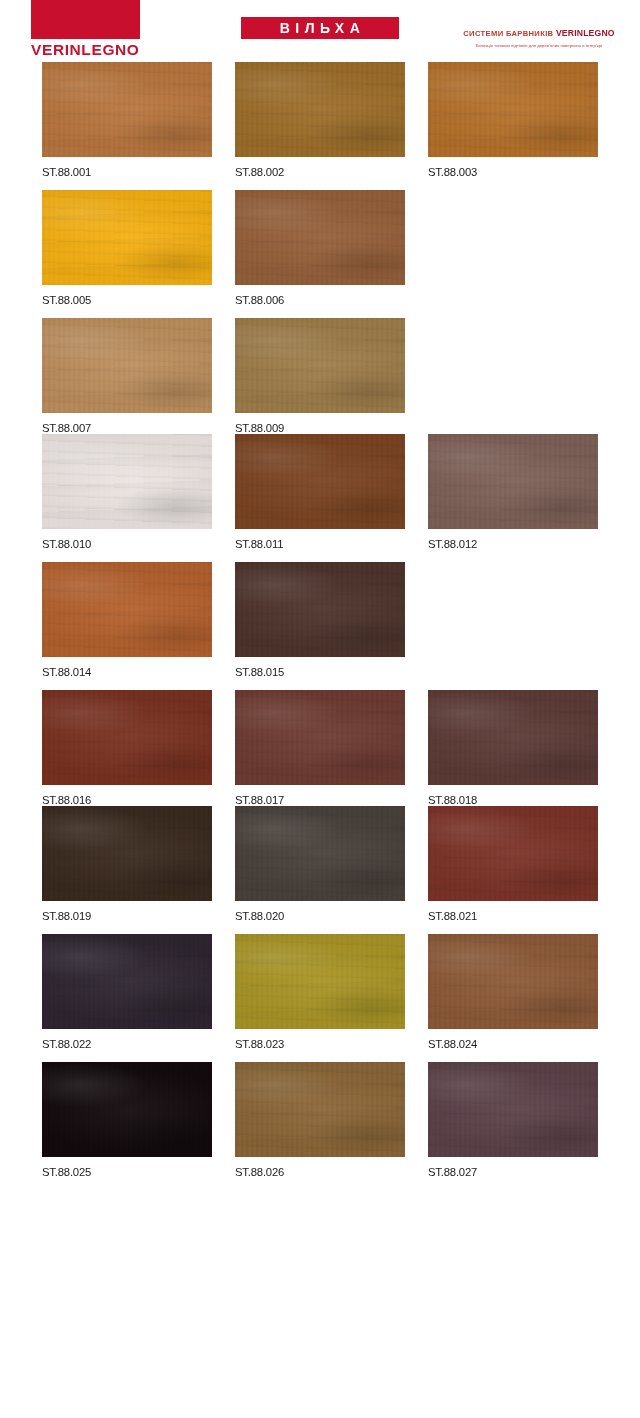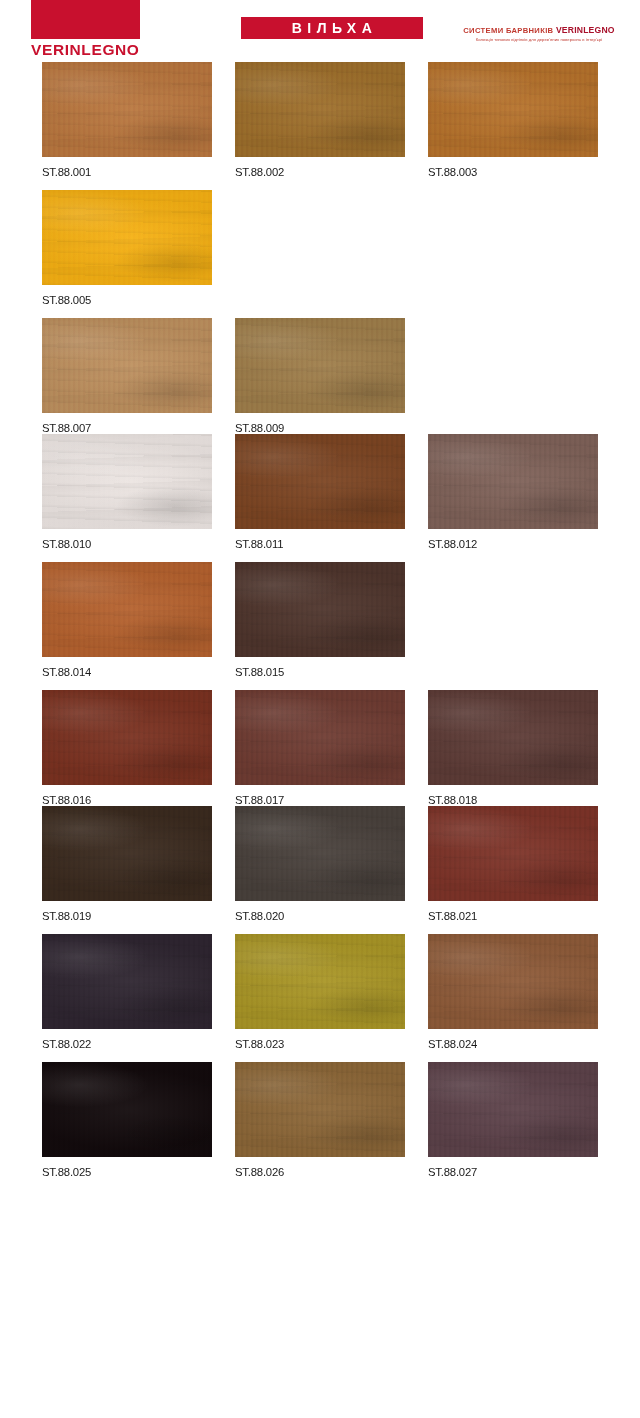--- a/index.html
+++ b/index.html
@@ -37,21 +37,21 @@
     color: #c8102e;
     line-height: 17px;
     padding-top: 2px;
     white-space: nowrap;
   }
 
   .title-badge {
     position: absolute;
     left: 241px;
     top: 17px;
-    width: 182px;
+    width: 158px;
     height: 22px;
     background: #c8102e;
     color: #ffffff;
     font-weight: bold;
     font-size: 14px;
     letter-spacing: 5.5px;
     text-align: center;
     line-height: 22px;
     text-indent: 5px;
   }
@@ -62,21 +62,21 @@
     top: 26px;
     width: 198px;
     text-align: center;
   }
   .brandline-main {
     font-size: 7.6px;
     font-weight: bold;
     letter-spacing: 0.35px;
     color: #c0392f;
     white-space: nowrap;
-    line-height: 9px;
+    line-height: 14px;
   }
   .brandline-main .bn-strong {
     color: #a8102a;
     font-weight: bold;
     font-size: 8.6px;
     letter-spacing: 0.2px;
   }
   .brandline-sub {
     font-size: 4.2px;
     color: #c0392f;
@@ -207,20 +207,28 @@
       </div>
       <div class="row">
         <div class="cell">
           <div class="swatch" style="background: rgb(245, 176, 19);">
             <div class="grain-v"></div>
             <div class="grain-h"></div>
             <div class="grain-blot"></div>
           </div>
           <div class="label">ST.88.005</div>
         </div>
+        <div class="cell">
+          <div class="swatch" style="background: rgb(150, 96, 58);">
+            <div class="grain-v"></div>
+            <div class="grain-h"></div>
+            <div class="grain-blot"></div>
+          </div>
+          <div class="label">ST.88.006</div>
+        </div>
       </div>
       <div class="row">
         <div class="cell">
           <div class="swatch" style="background: rgb(189, 143, 94);">
             <div class="grain-v"></div>
             <div class="grain-h"></div>
             <div class="grain-blot"></div>
           </div>
           <div class="label">ST.88.007</div>
         </div>

